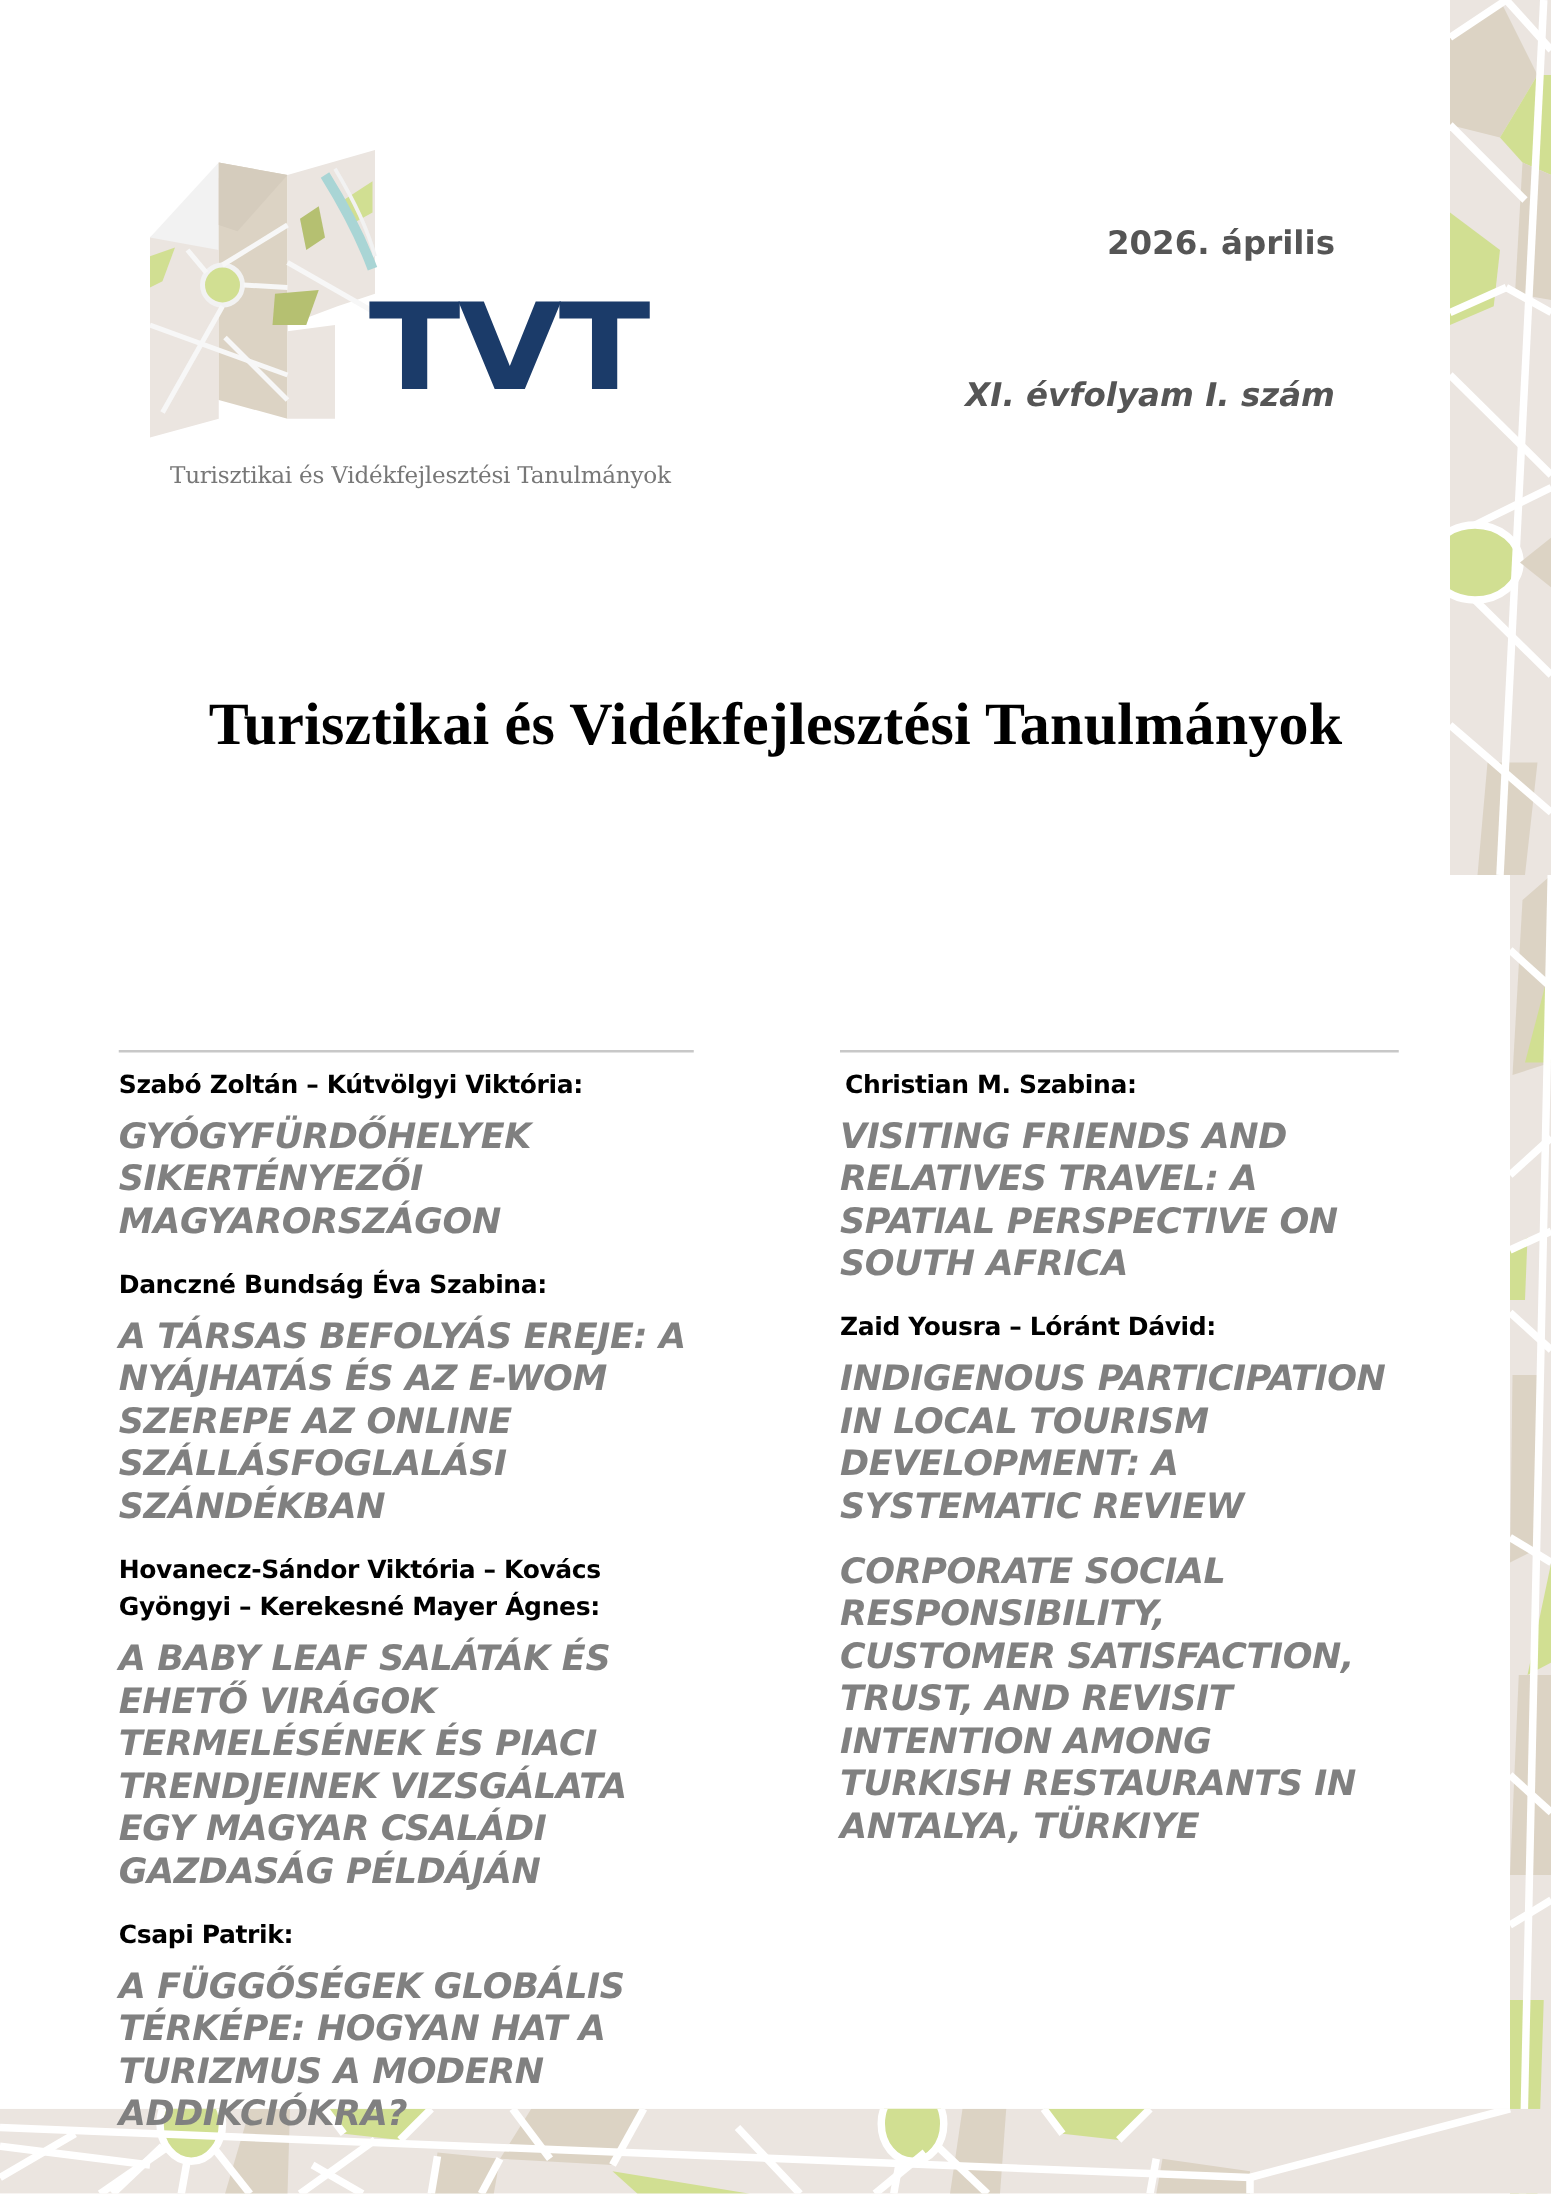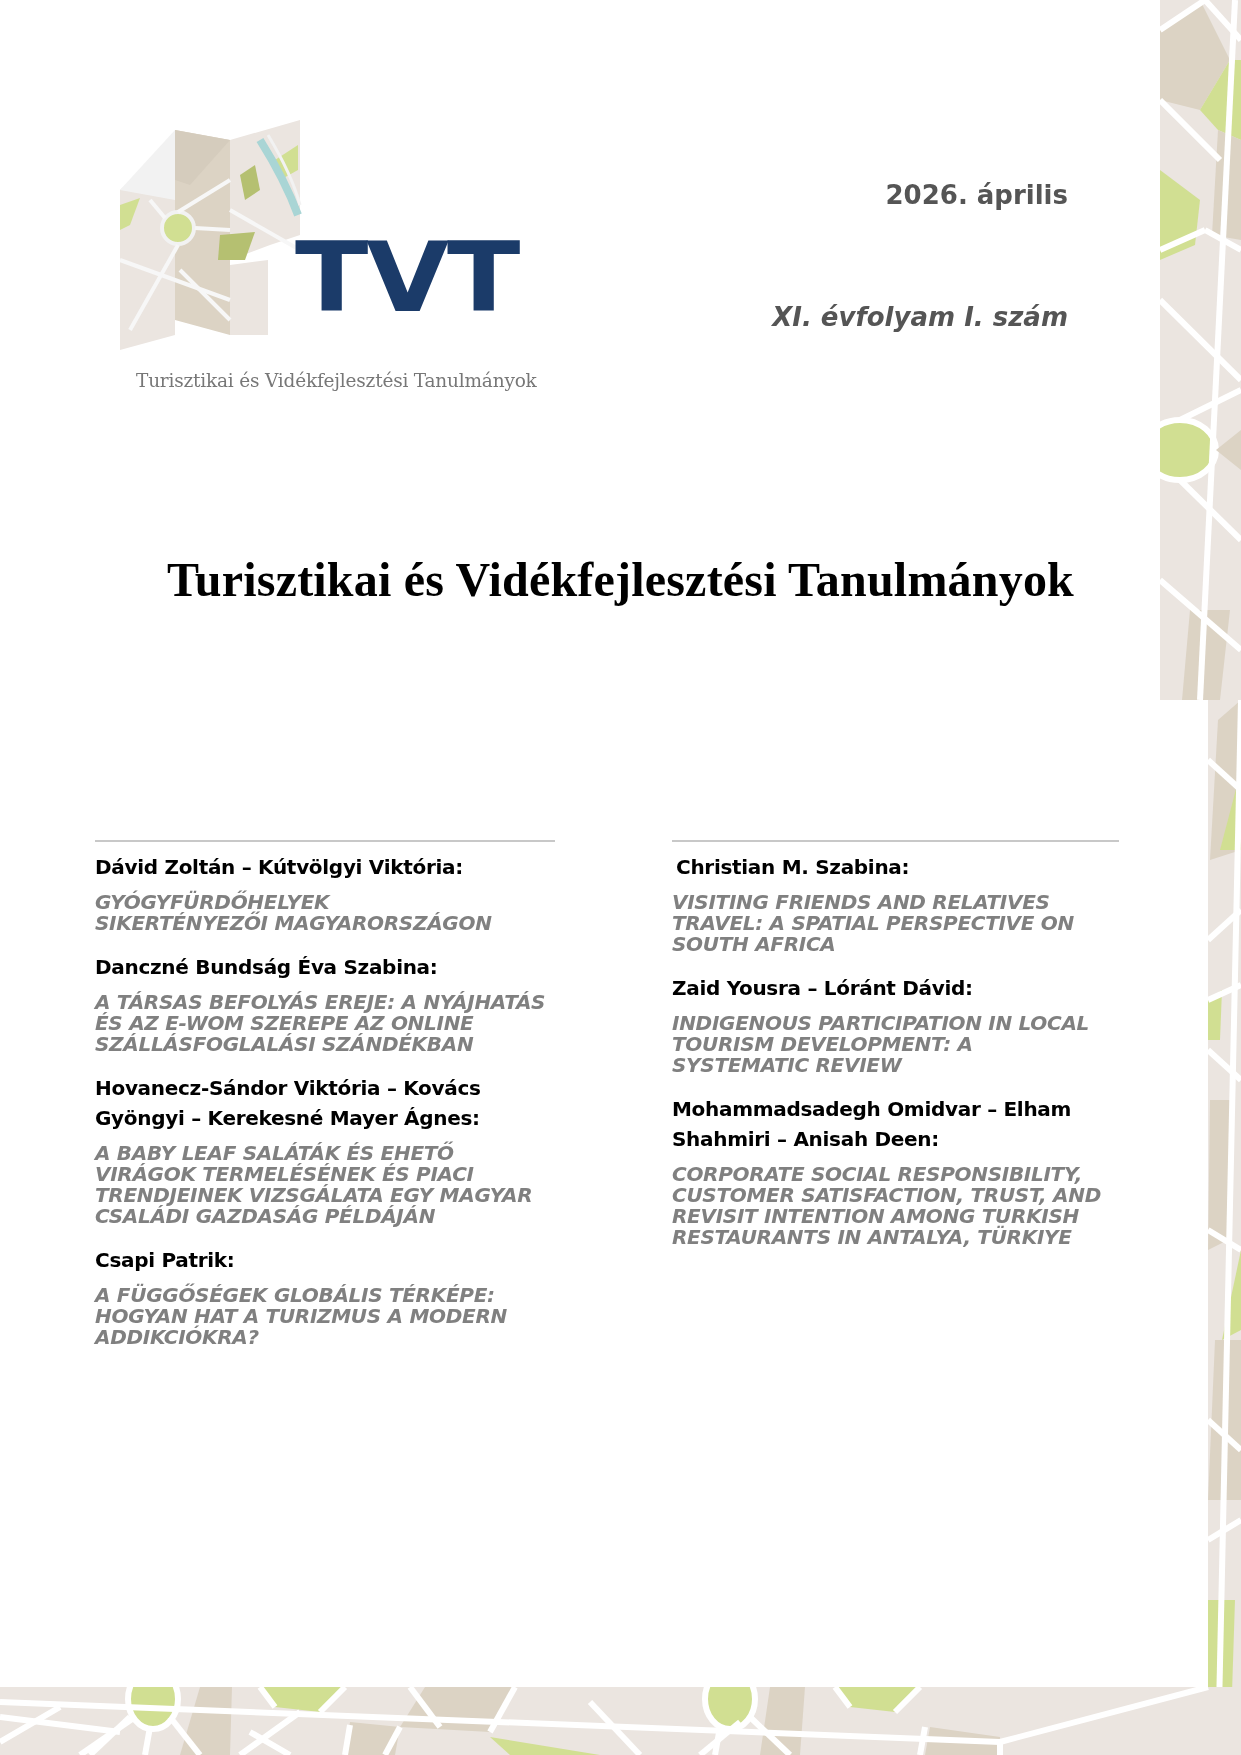--- a/index.html
+++ b/index.html
@@ -15,21 +15,21 @@
   .issue-volume { position:absolute; right:173px; top:302px; font-family:"DejaVu Sans", sans-serif; font-weight:bold; font-style:italic; font-size:26px; color:#555; }
   .journal-title { position:absolute; left:0; width:1241px; top:552px; text-align:center; font-family:"Liberation Serif", serif; font-weight:bold; font-size:48px; color:#000; letter-spacing:0.2px; }
   .col { position:absolute; top:840px; }
   .col-left { left:95px; width:460px; }
   .col-right { left:672px; width:450px; }
   .rule { height:2px; background:#c8c8c8; margin-bottom:10px; }
   .col-left .rule { width:460px; }
   .col-right .rule { width:447px; }
   .article { margin-bottom:18px; }
   .authors { font-family:"DejaVu Sans", sans-serif; font-weight:bold; font-size:20px; line-height:30px; color:#000; letter-spacing:-0.3px; }
-  .title { font-family:"DejaVu Sans", sans-serif; font-weight:bold; font-style:italic; font-size:20px; line-height:21px; color:#808080; margin-top:10px; letter-spacing:-0.3px; text-transform:uppercase; }
+  .title { font-family:"DejaVu Sans", sans-serif; font-weight:bold; font-style:italic; font-size:28px; line-height:34px; color:#808080; margin-top:10px; letter-spacing:-0.3px; text-transform:uppercase; }
   .indent-author { padding-left:4px; }
 </style>
 </head>
 <body>
 
 <svg id="right-border" class="deco" viewBox="0 0 81 1755" preserveAspectRatio="none">
   <rect x="0" y="0" width="81" height="700" fill="#ebe5e0"></rect>
   <rect x="48" y="700" width="33" height="1055" fill="#ebe5e0"></rect>
   <rect x="0" y="700" width="48" height="920" fill="#ffffff"></rect>
 
@@ -147,21 +147,21 @@
 </div>
 
 <div class="issue-date">2026. április</div>
 <div class="issue-volume">XI. évfolyam I. szám</div>
 
 <div class="journal-title">Turisztikai és Vidékfejlesztési Tanulmányok</div>
 
 <div class="col col-left">
   <div class="rule"></div>
   <div class="article">
-    <div class="authors">Dávid Zoltán – Kútvölgyi Viktória:</div>
+    <div class="authors">Szabó Zoltán – Kútvölgyi Viktória:</div>
     <div class="title" style="width:410px">GYÓGYFÜRDŐHELYEK SIKERTÉNYEZŐI MAGYARORSZÁGON</div>
   </div>
   <div class="article">
     <div class="authors">Danczné Bundság Éva Szabina:</div>
     <div class="title" style="width:480px">A TÁRSAS BEFOLYÁS EREJE: A NYÁJHATÁS ÉS AZ E-WOM SZEREPE AZ ONLINE SZÁLLÁSFOGLALÁSI SZÁNDÉKBAN</div>
   </div>
   <div class="article">
     <div class="authors" style="width:420px">Hovanecz-Sándor Viktória – Kovács Gyöngyi – Kerekesné Mayer Ágnes:</div>
     <div class="title" style="width:460px">A BABY LEAF SALÁTÁK ÉS EHETŐ VIRÁGOK TERMELÉSÉNEK ÉS PIACI TRENDJEINEK VIZSGÁLATA EGY MAGYAR CSALÁDI GAZDASÁG PÉLDÁJÁN</div>
   </div>
@@ -175,16 +175,15 @@
   <div class="rule"></div>
   <div class="article">
     <div class="authors indent-author">Christian M. Szabina:</div>
     <div class="title" style="width:410px">VISITING FRIENDS AND RELATIVES TRAVEL: A SPATIAL PERSPECTIVE ON SOUTH AFRICA</div>
   </div>
   <div class="article">
     <div class="authors">Zaid Yousra – Lóránt Dávid:</div>
     <div class="title" style="width:440px">INDIGENOUS PARTICIPATION IN LOCAL TOURISM DEVELOPMENT: A SYSTEMATIC REVIEW</div>
   </div>
   <div class="article">
-    <div class="authors" style="width:420px">Mohammadsadegh Omidvar – Elham Shahmiri – Anisah Deen:</div>
     <div class="title" style="width:440px">CORPORATE SOCIAL RESPONSIBILITY, CUSTOMER SATISFACTION, TRUST, AND REVISIT INTENTION AMONG TURKISH RESTAURANTS IN ANTALYA, TÜRKIYE</div>
   </div>
 </div>
 
 </body></html>

